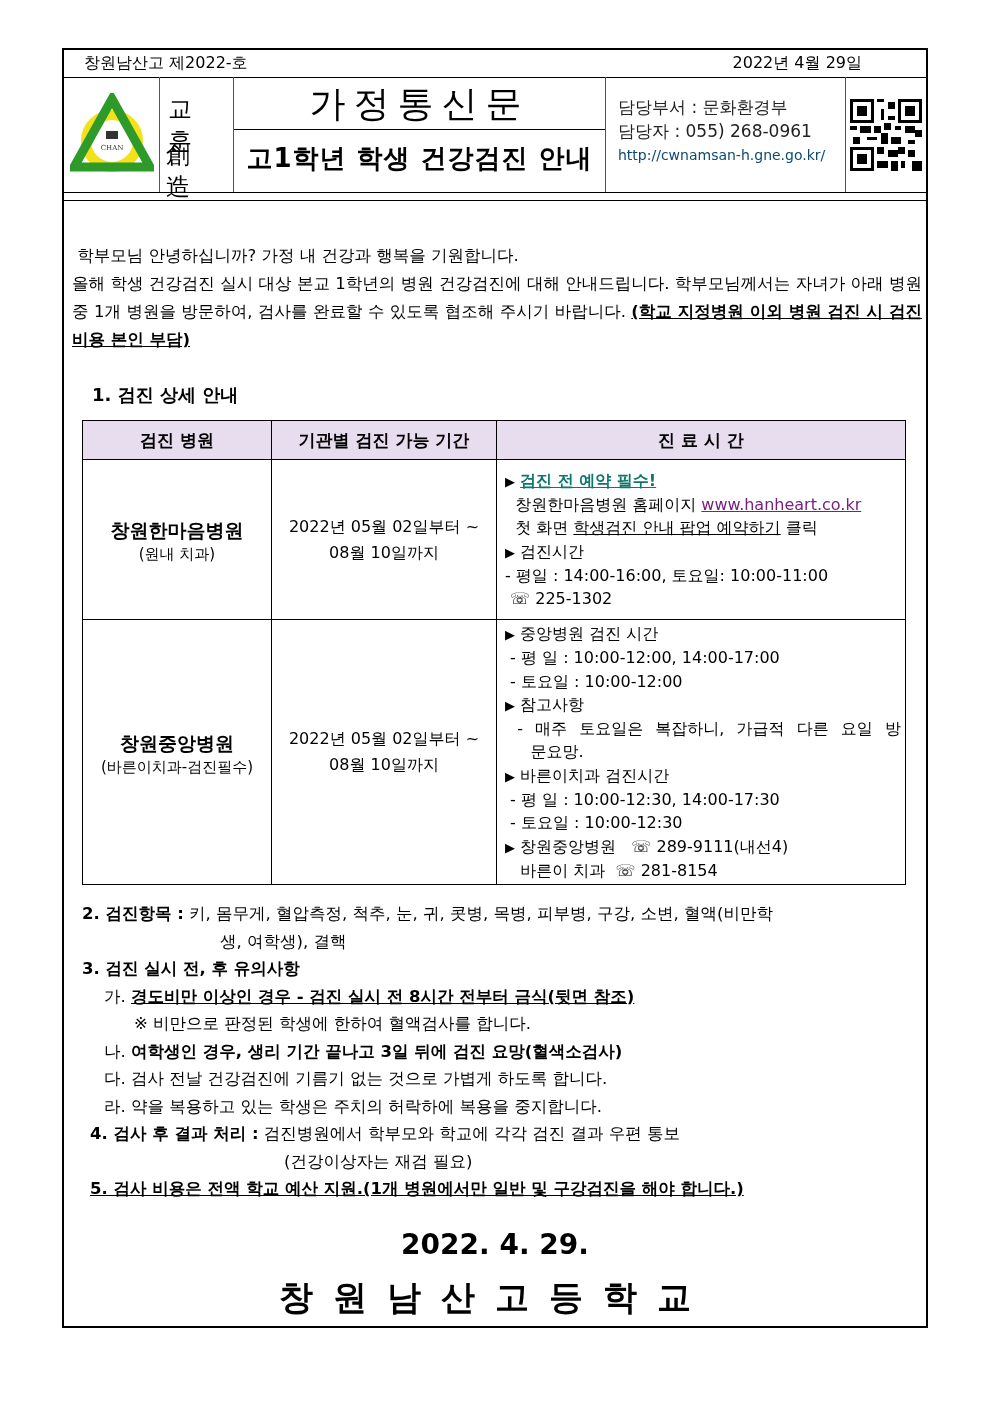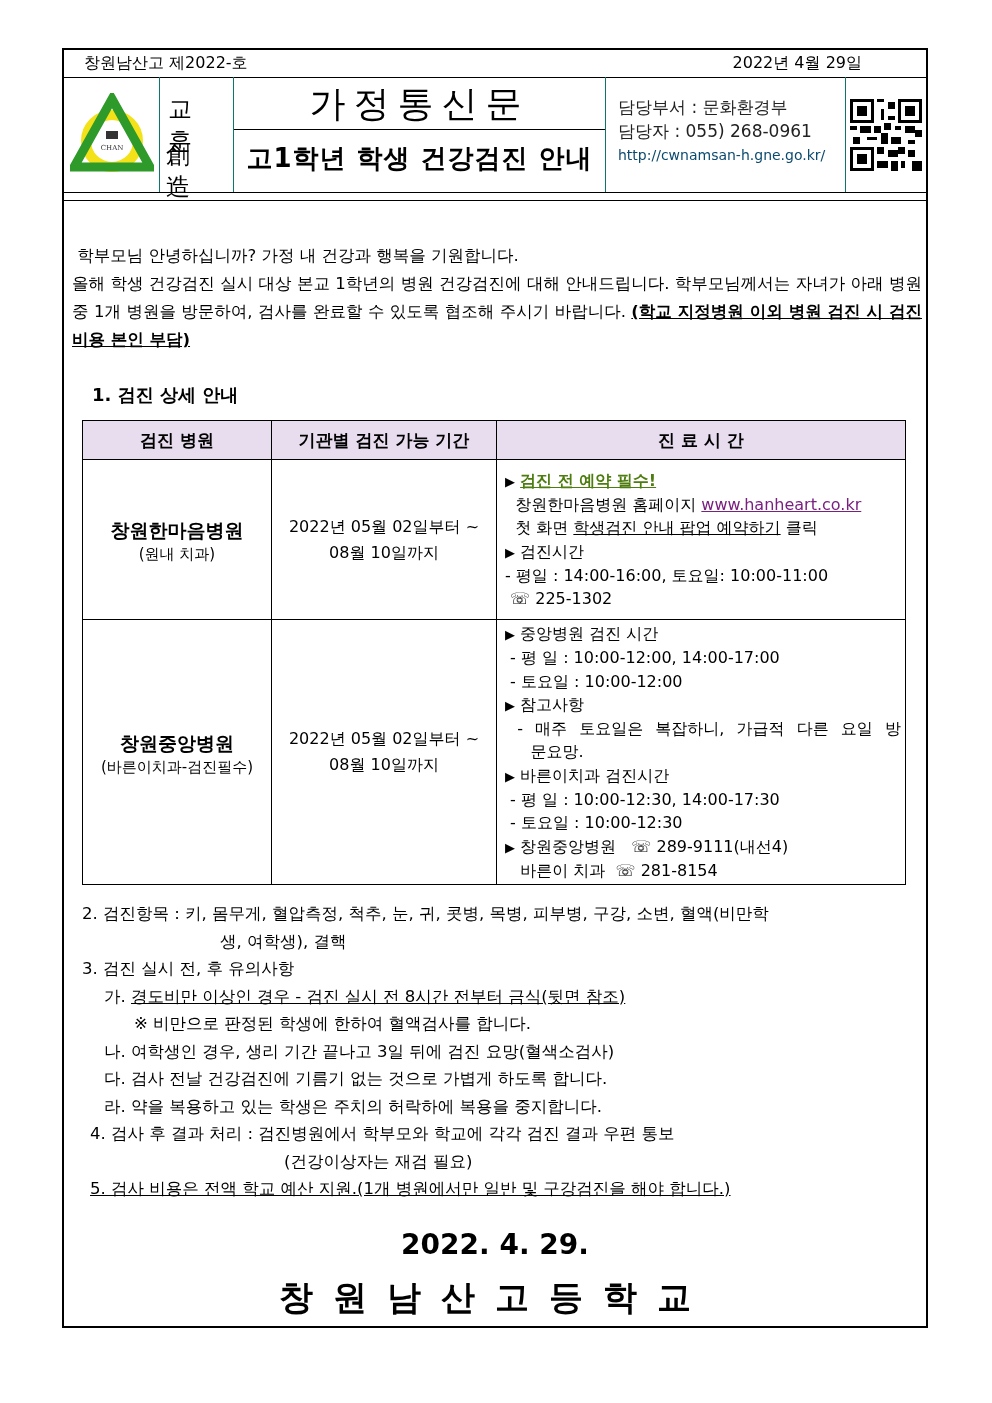--- a/index.html
+++ b/index.html
@@ -28,27 +28,27 @@
     table.sched { position: absolute; left: 18px; top: 370px; width: 824px; border-collapse: collapse; }
     table.sched th { background: #e8dcef; border: 1px solid #000; height: 36px; font-size: 17px; font-weight: bold; }
     table.sched td { border: 1px solid #000; vertical-align: middle; font-size: 16px; }
     .c1 { width: 186px; text-align: center; }
     .c2 { width: 222px; text-align: center; line-height: 26px; }
     .hosp-name { font-size: 19px; font-weight: bold; line-height: 30px; }
     .hosp-sub { font-size: 15px; }
     .c3 { padding: 2px 4px 2px 8px; line-height: 23.3px; text-align: left; }
     .c3 div { white-space: nowrap; }
     .tri { font-size: 13px; }
-    .link-blue { color: #4d7c0f; font-weight: bold; text-decoration: underline; }
+    .link-blue { color: #0f766e; font-weight: bold; text-decoration: underline; }
     .link-purple { color: #7a2080; text-decoration: underline; }
     .ul { text-decoration: underline; }
     .just { text-align: justify; white-space: normal !important; text-align-last: justify; }
     .items { position: absolute; left: 18px; top: 850px; width: 842px; font-size: 16.5px; line-height: 27.5px; }
     .items div { white-space: nowrap; }
-    .b { font-weight: normal; }
+    .b { font-weight: bold; }
     .footer-date { position: absolute; left: 0; width: 862px; top: 1178px; text-align: center; font-size: 28px; font-weight: bold; }
     .footer-school { position: absolute; left: 0; width: 862px; top: 1225px; text-align: center; font-size: 34px; font-weight: bold; letter-spacing: 20px; }
   </style>
 </head>
 <body>
 
 <div class="frame">
   <div class="header-top">
     <span class="issue-no">창원남산고 제2022-호</span>
     <span class="issue-date">2022년 4월 29일</span>

